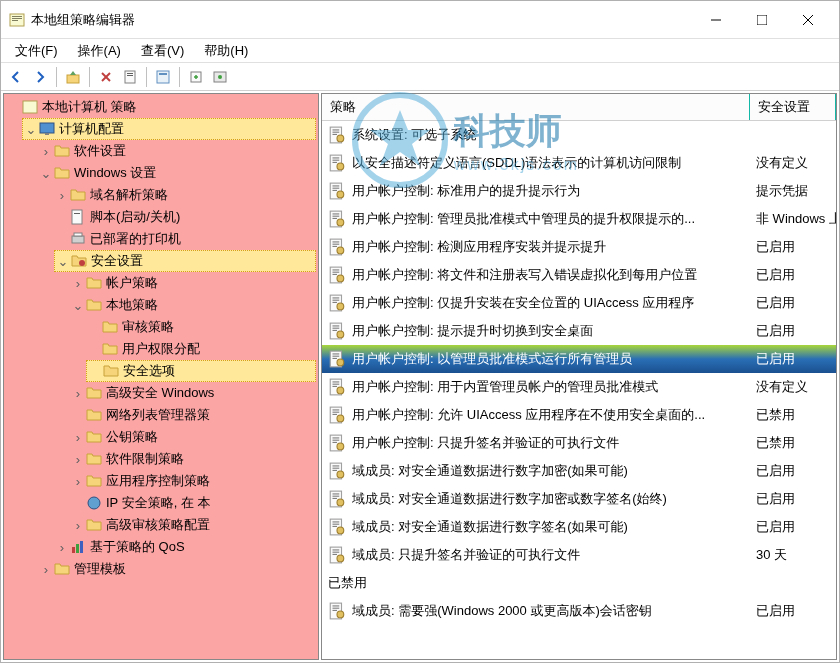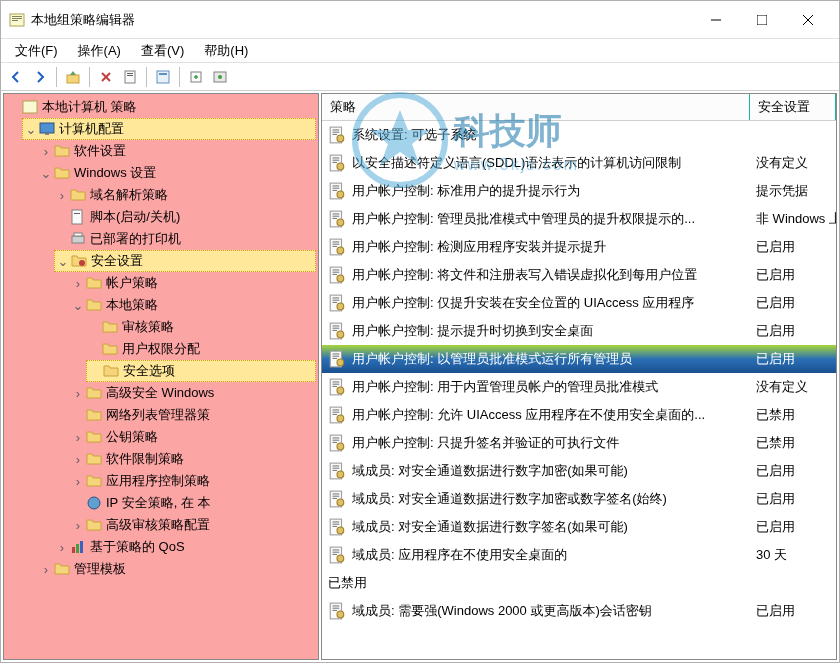--- a/index.html
+++ b/index.html
@@ -531,21 +531,21 @@
           </div>
           <div class="list-row">
             <div class="cell policy">
               <span class="item-icon"><svg viewBox="0 0 16 16">
                   <rect x="2" y="1" width="10" height="14" fill="#fafafa" stroke="#a0a0a0"></rect>
                   <rect x="4" y="3" width="6" height="1" fill="#808080"></rect>
                   <rect x="4" y="5" width="6" height="1" fill="#808080"></rect>
                   <rect x="4" y="7" width="4" height="1" fill="#808080"></rect>
                   <circle cx="11" cy="11" r="3" fill="#e0c060" stroke="#a08030"></circle>
                 </svg></span>
-              <span>域成员: 应用程序在不使用安全桌面的</span>
+              <span>域成员: 只提升签名并验证的可执行文件</span>
             </div>
             <div class="cell setting">30 天</div>
           </div>
           <div class="list-row">
             <div class="cell setting">已禁用</div>
           </div>
           <div class="list-row">
             <div class="cell policy">
               <span class="item-icon"><svg viewBox="0 0 16 16">
                   <rect x="2" y="1" width="10" height="14" fill="#fafafa" stroke="#a0a0a0"></rect>

